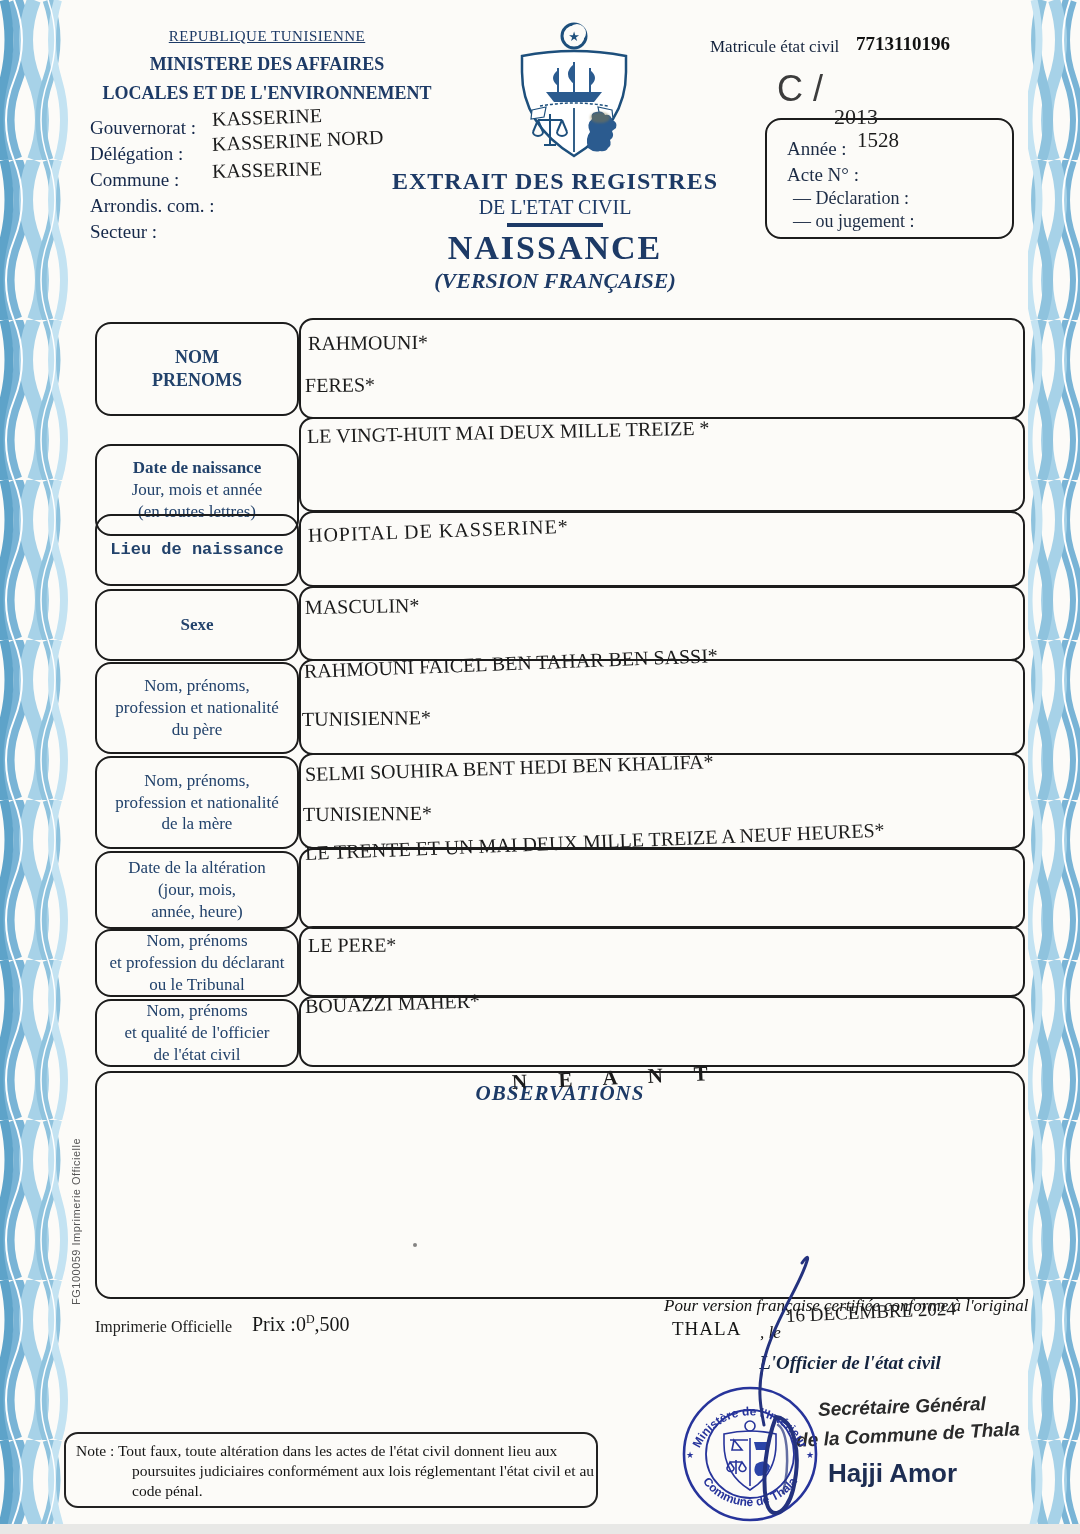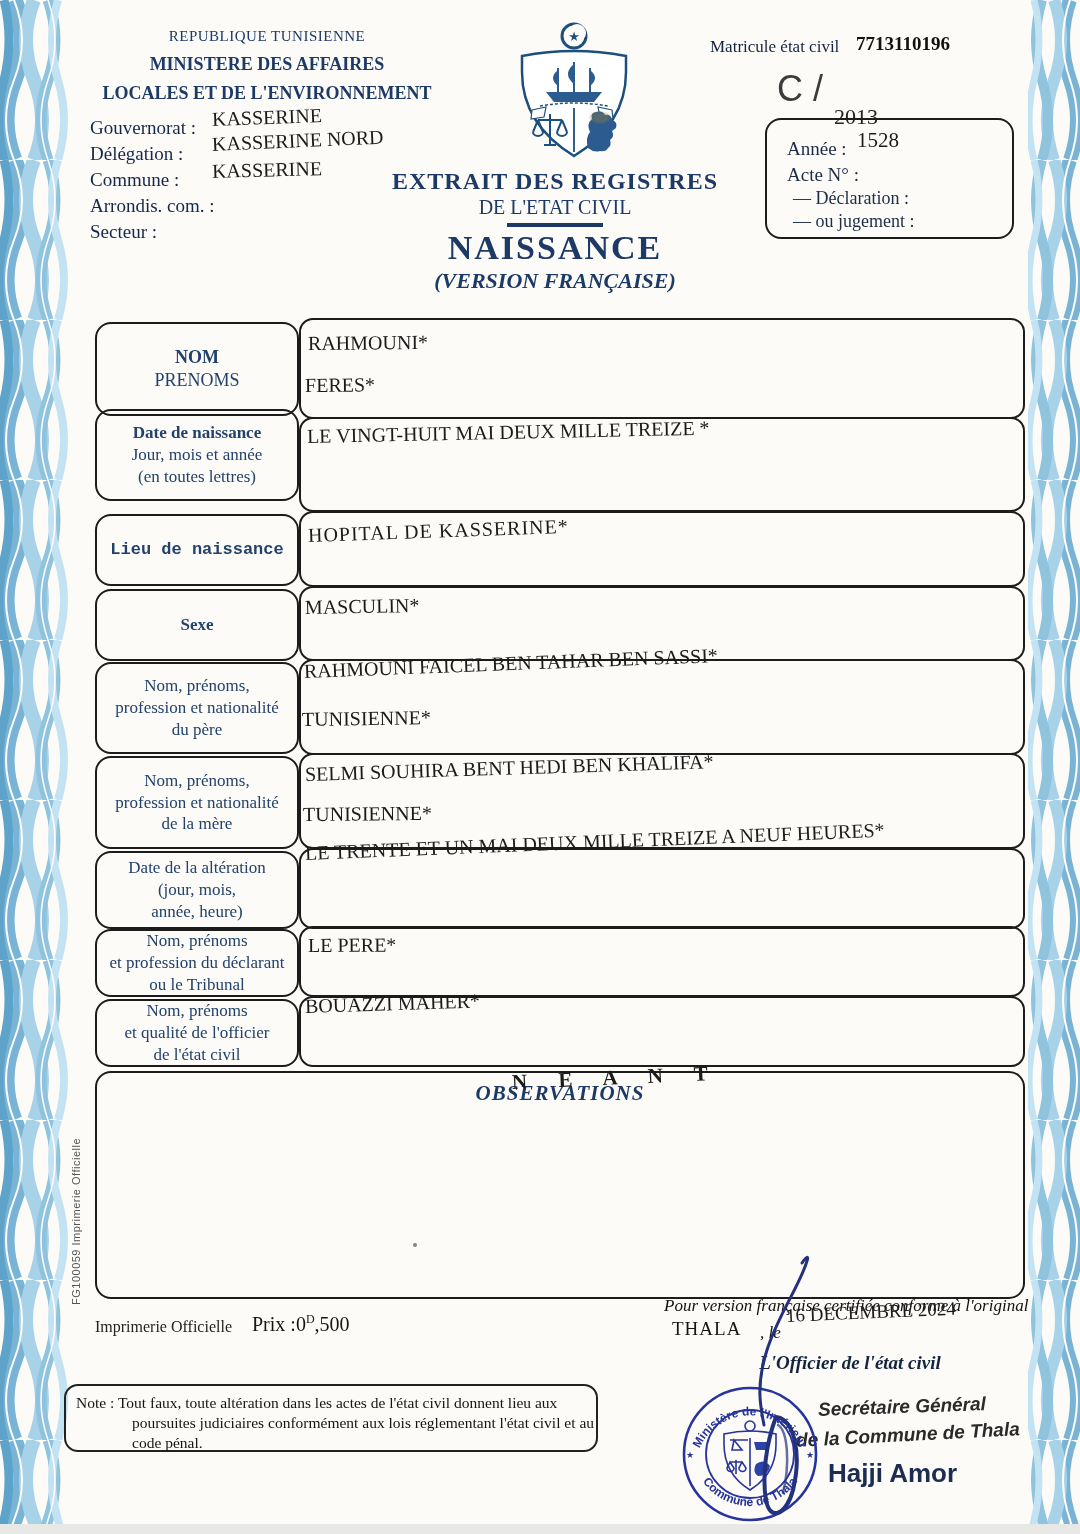--- a/index.html
+++ b/index.html
@@ -9,21 +9,21 @@
   .ink{color:#1d3a66;}
   .typed{font-family:"Liberation Serif", serif;color:#1b1b1b;white-space:nowrap;
          transform-origin:left center;}
   .lblbox{position:absolute;left:95px;width:200px;border:2.5px solid #1c1c1c;border-radius:16px;
           display:flex;flex-direction:column;justify-content:center;align-items:center;
           text-align:center;background:transparent;}
   .valbox{position:absolute;left:299px;width:722px;border:2.5px solid #1c1c1c;border-radius:14px;}
   .lbl{font-size:17px;line-height:1.28;color:#22426b;}
   .hdrlabel{font-size:19px;color:#15284a;}
   .acteline{font-size:19px;color:#1d2c45;white-space:nowrap;}
-  .notebox{position:absolute;left:64px;top:1384px;width:534px;height:68px;border:2px solid #222;
+  .notebox{position:absolute;left:64px;top:1432px;width:534px;height:76px;border:2px solid #222;
            border-radius:14px;padding:7px 10px 0 10px;box-sizing:border-box;}
   .noteline{font-size:15.5px;line-height:1.3;white-space:nowrap;color:#141414;}
   .stars{font-size:9px;fill:#27349b;}
   .sig{stroke:#24327e;fill:none;stroke-linecap:round;}
 </style>
 </head>
 <body>
 
 <div class="page">
 
@@ -49,21 +49,21 @@
         <path d="M26 0 Q12 40 26 80 Q40 120 26 160" stroke="#a7d2e8" stroke-width="12" fill="none"></path>
         <path d="M10 0 Q24 40 10 80 Q-4 120 10 160" stroke="#ffffff" stroke-width="2" fill="none"></path>
         <path d="M38 0 Q50 40 38 80 Q26 120 38 160" stroke="#8fc3de" stroke-width="10" fill="none"></path>
         <path d="M46 0 Q36 40 46 80 Q56 120 46 160" stroke="#c4e3f2" stroke-width="7" fill="none"></path>
       </pattern>
     </defs>
     <rect width="52" height="1534" fill="url(#gl2)"></rect>
   </svg>
 
   <div class="abs" style="left:82px;top:28px;width:370px;text-align:center;">
-    <div class="ink" style="font-size:15px;letter-spacing:.5px;">REPUBLIQUE TUNISIENNE</div>
+    <div class="ink" style="font-size:15px;letter-spacing:.5px;text-decoration:underline;">REPUBLIQUE TUNISIENNE</div>
     <div class="ink" style="font-size:18px;font-weight:bold;margin-top:9px;">MINISTERE DES AFFAIRES</div>
     <div class="ink" style="font-size:18px;font-weight:bold;margin-top:8px;">LOCALES ET DE L'ENVIRONNEMENT</div>
   </div>
 
   <div class="abs hdrlabel" style="left:90px;top:117px;">Gouvernorat :</div>
   <div class="abs hdrlabel" style="left:90px;top:143px;">Délégation :</div>
   <div class="abs hdrlabel" style="left:90px;top:169px;">Commune :</div>
   <div class="abs hdrlabel" style="left:90px;top:195px;">Arrondis. com. :</div>
   <div class="abs hdrlabel" style="left:90px;top:221px;">Secteur :</div>
   <div class="abs typed" style="left:212px;top:108px;font-size:20px;transform:rotate(-2deg);">KASSERINE</div>
@@ -114,23 +114,23 @@
   <div class="abs" style="left:340px;top:168px;width:430px;text-align:center;">
     <div class="ink" style="font-size:24px;font-weight:bold;letter-spacing:1px;">EXTRAIT DES REGISTRES</div>
     <div class="ink" style="font-size:20px;margin-top:1px;">DE L'ETAT CIVIL</div>
     <div style="width:96px;height:4px;background:#1d3a66;margin:4px auto 2px auto;"></div>
     <div class="ink" style="font-size:34px;font-weight:bold;letter-spacing:2px;margin-top:2px;">NAISSANCE</div>
     <div class="ink" style="font-size:22px;font-weight:bold;font-style:italic;margin-top:1px;">(VERSION FRANÇAISE)</div>
   </div>
 
   <div class="lblbox" style="top:322px;height:90px;">
     <div class="lbl" style="font-weight:bold;font-size:18px;">NOM</div>
-    <div class="lbl" style="font-weight:normal;font-size:18px;">PRENOMS</div>
-  </div>
-  <div class="lblbox" style="top:409px;height:88px;">
+    <div class="lbl" style="font-weight:bold;font-size:18px;">PRENOMS</div>
+  </div>
+  <div class="lblbox" style="top:444px;height:88px;">
     <div class="lbl" style="font-weight:bold;">Date de naissance</div>
     <div class="lbl">Jour, mois et année</div>
     <div class="lbl">(en toutes lettres)</div>
   </div>
   <div class="lblbox" style="top:514px;height:68px;">
     <div class="lbl" style="font-weight:bold;font-family:Liberation Mono, monospace;">Lieu de naissance</div>
   </div>
   <div class="lblbox" style="top:589px;height:68px;">
     <div class="lbl" style="font-weight:bold;">Sexe</div>
   </div>

